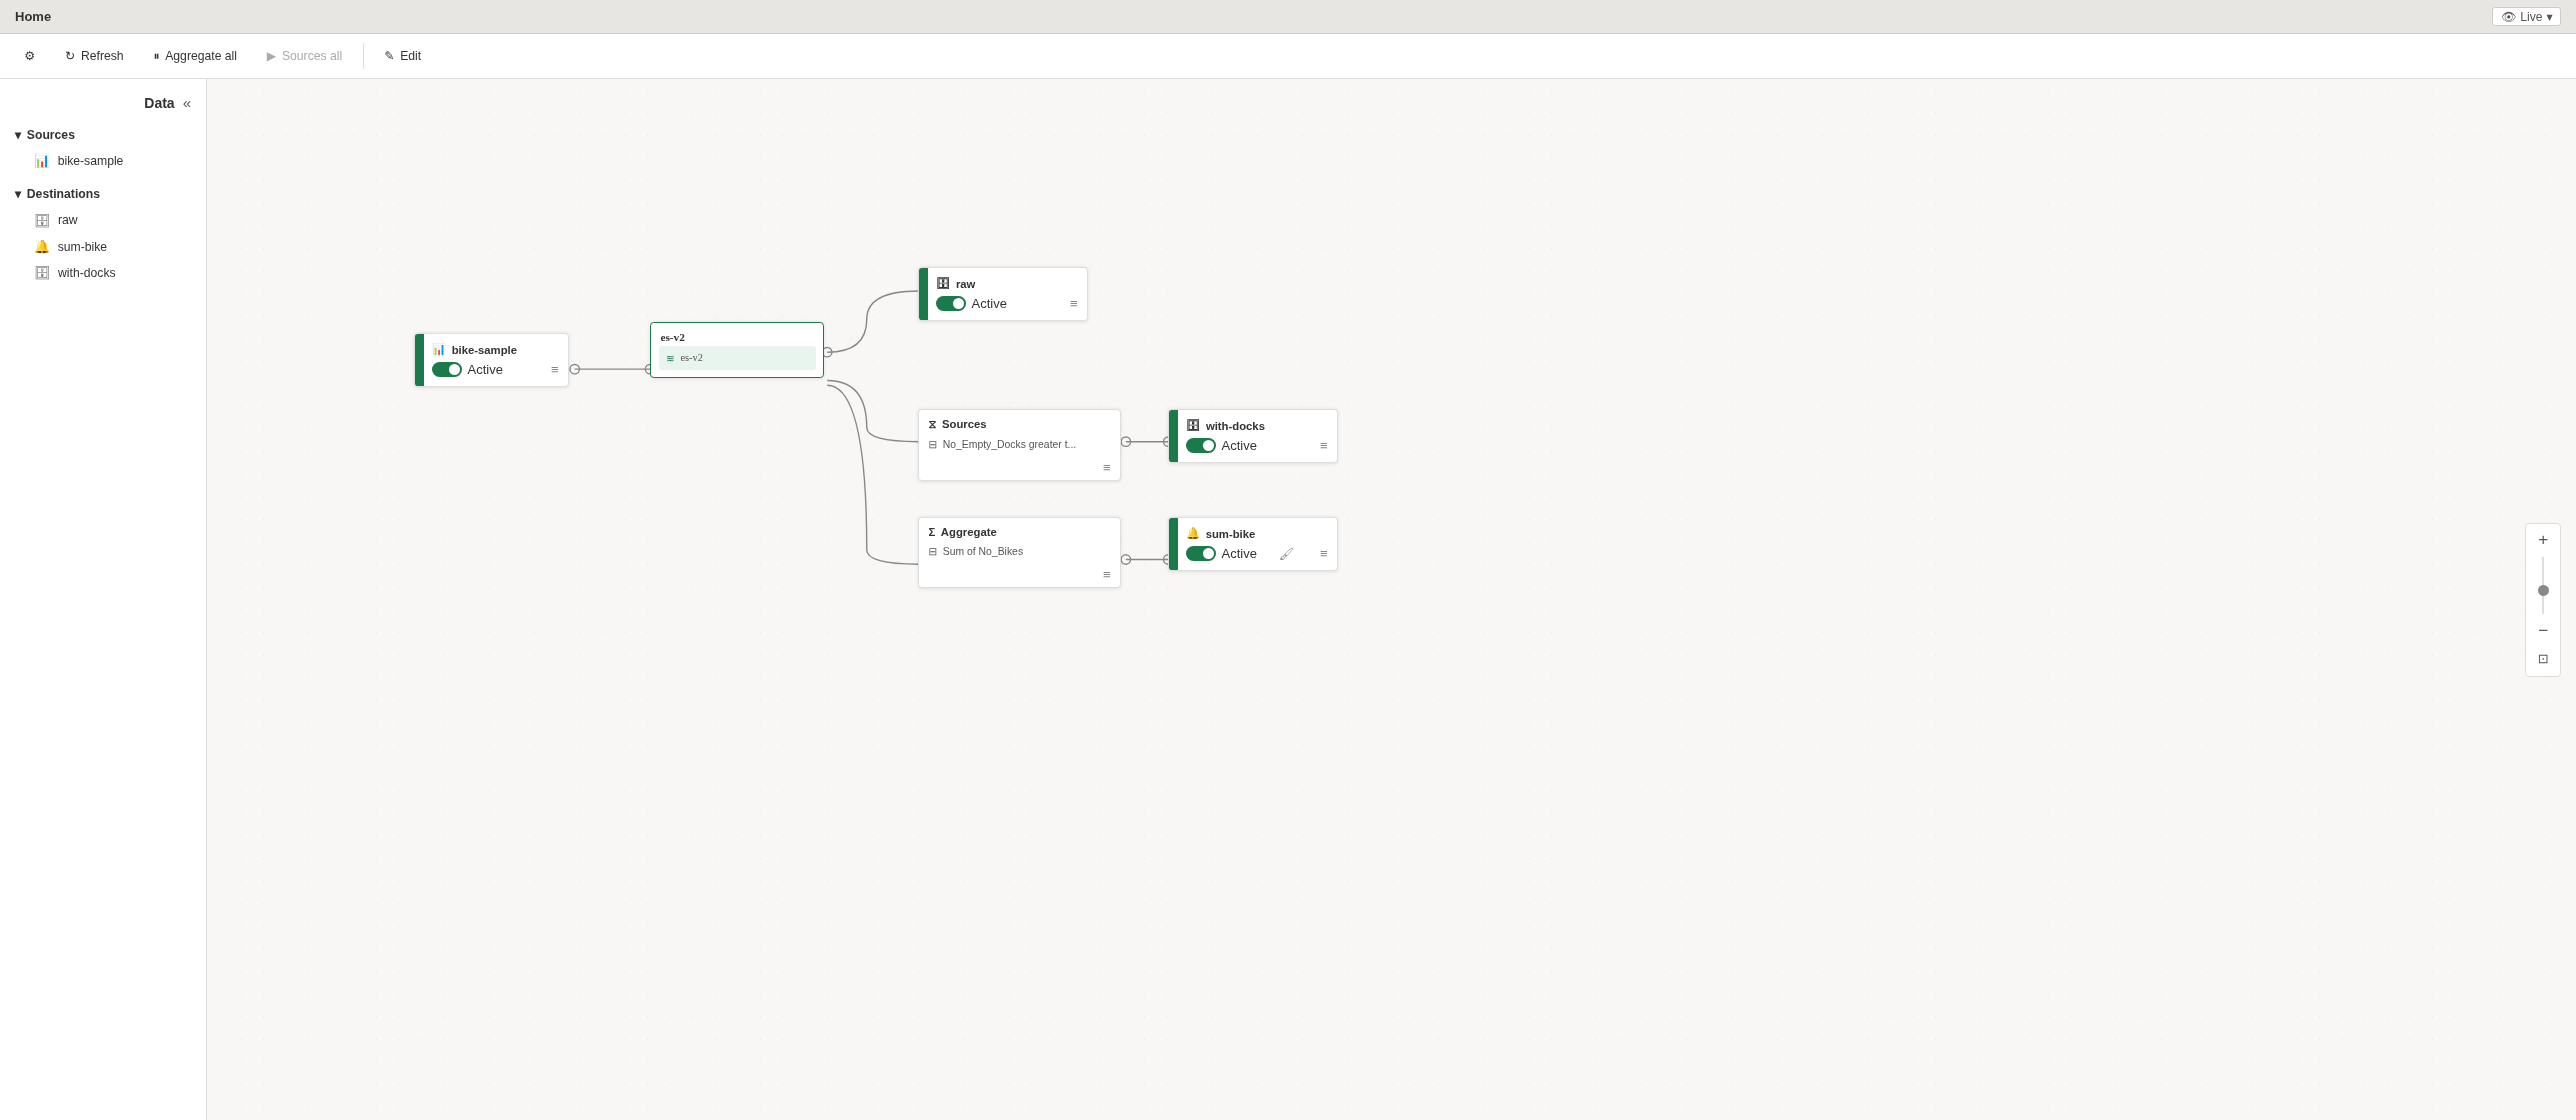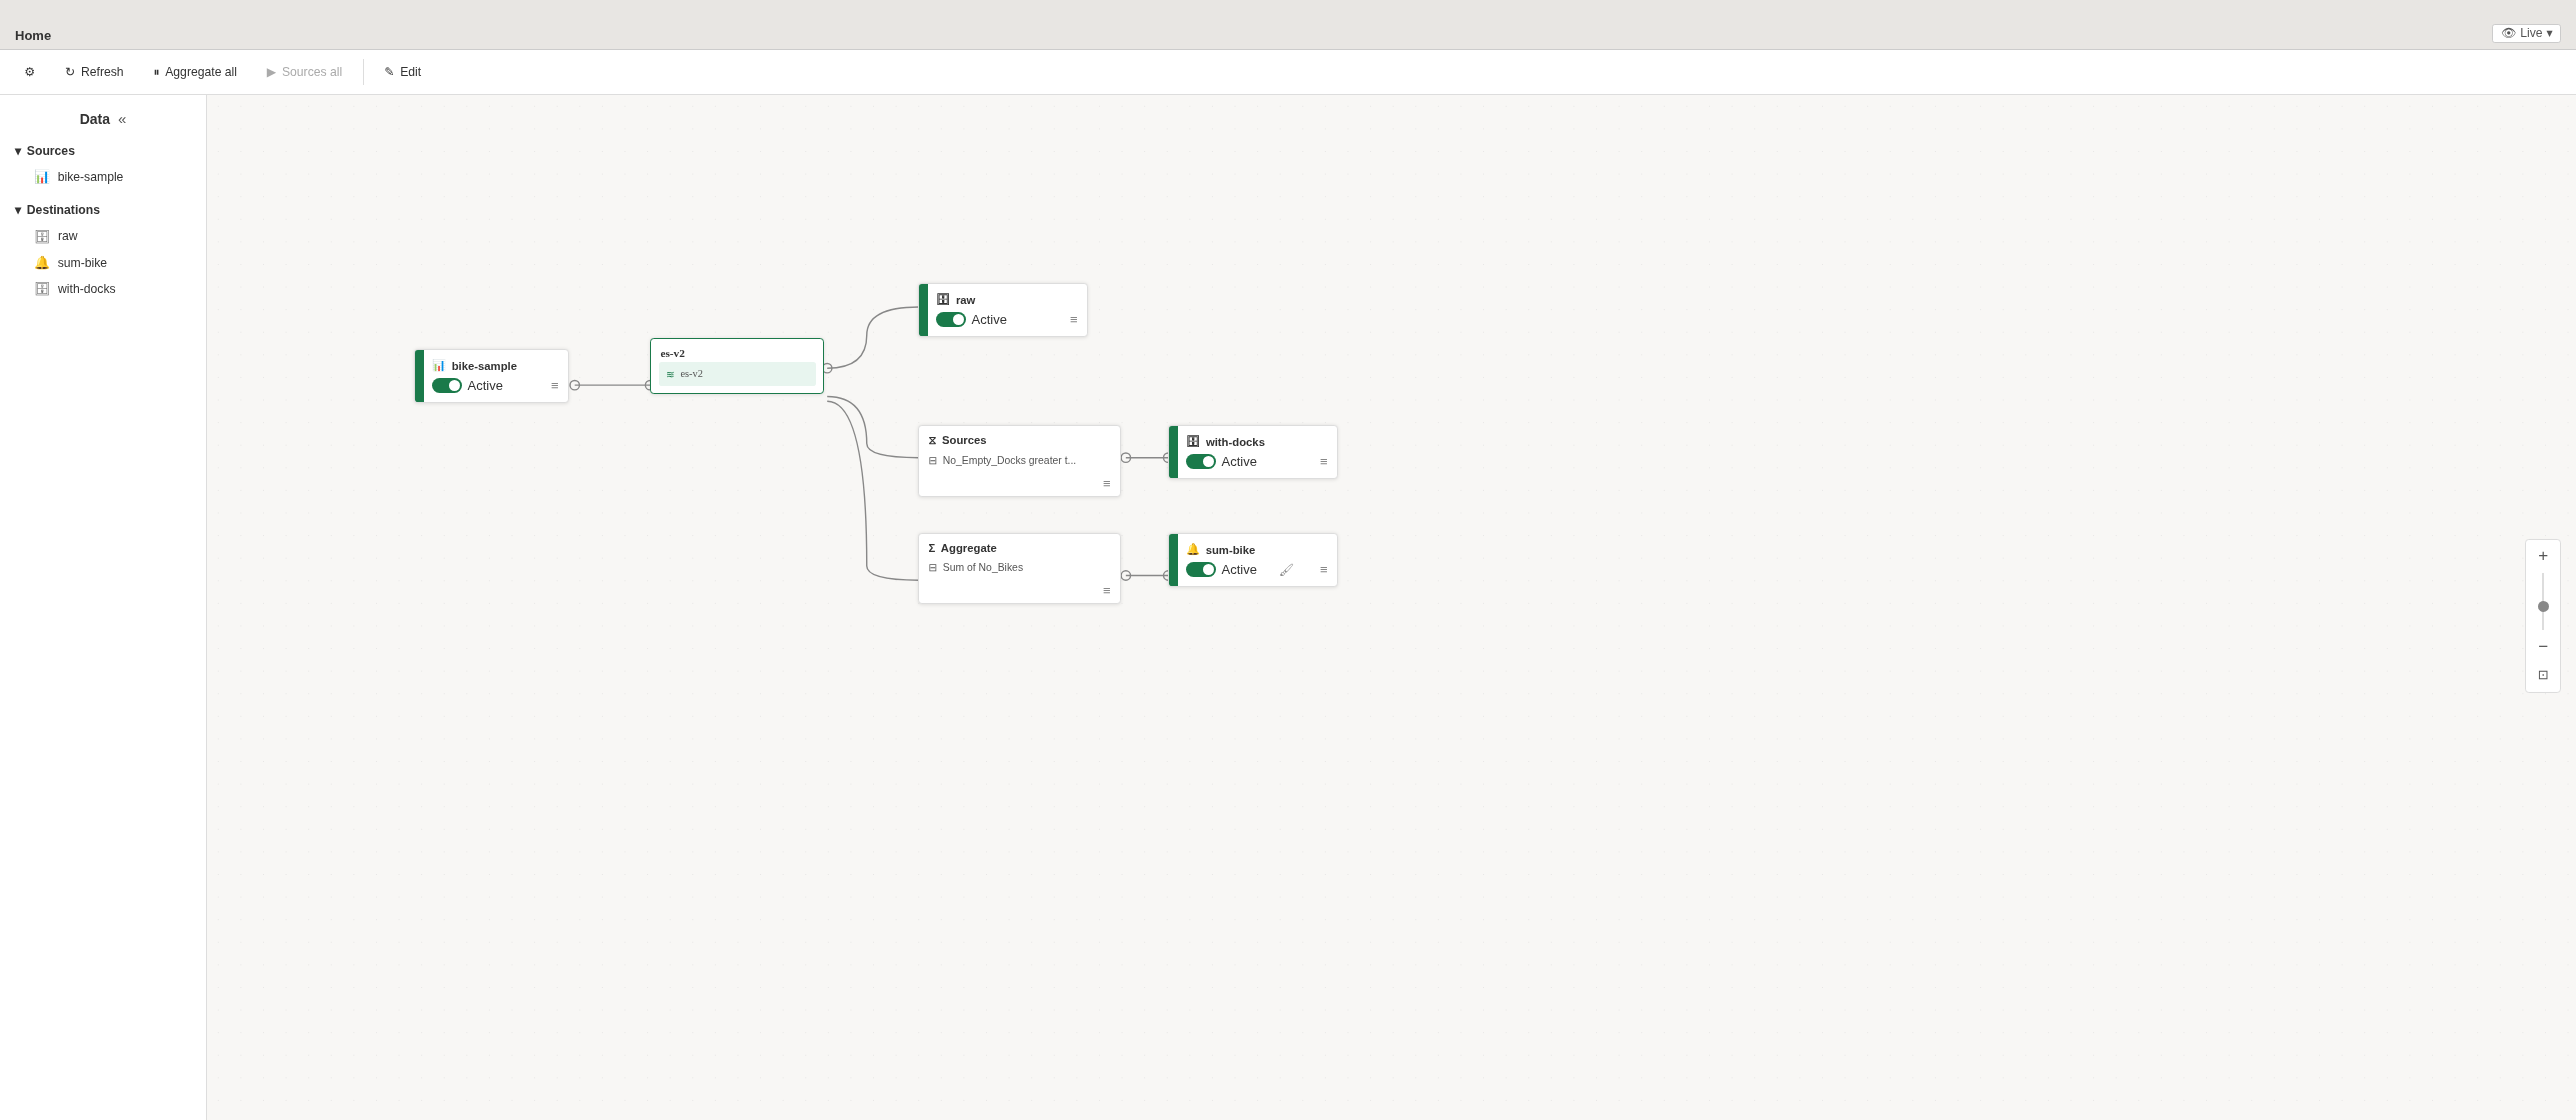--- a/index.html
+++ b/index.html
@@ -6,24 +6,24 @@
     body { font-family: 'Segoe UI', Arial, sans-serif; background: #f3f2f1; font-size: 12.2px; color: #333; height: 100vh; overflow: hidden; }
 
     
     .title-bar {
       background: #e8e6e3;
       padding: 5.7px 15px;
       font-size: 13px;
       font-weight: 600;
       color: #333;
       display: flex;
-      align-items: flex-end;
+      align-items: center;
       justify-content: space-between;
       border-bottom: 0.9px solid #ccc;
-      height: 50px;
+      height: 34px;
     }
     .title-bar .live-btn {
       display: flex; align-items: center; gap: 3.8px;
       font-size: 12.2px; color: #555; cursor: pointer;
       background: #fff; border: 0.9px solid #ccc; border-radius: 2.8px; padding: 1.9px 7.5px;
     }
 
     
     .toolbar {
       background: #fff;
@@ -51,21 +51,21 @@
     
     .sidebar {
       width: 207px;
       background: #fff;
       border-right: 0.9px solid #ddd;
       display: flex;
       flex-direction: column;
       overflow-y: auto;
     }
     .sidebar-header {
-      display: flex; align-items: center; justify-content: center;
+      display: flex; align-items: center; justify-content: flex-end;
       padding: 15px 15px 7.5px;
       gap: 8px;
     }
     .sidebar-title { font-size: 14px; font-weight: 600; }
     .sidebar-collapse { cursor: pointer; color: #555; font-size: 15px; }
 
     .sidebar-section { padding: 3.8px 0; }
     .sidebar-section-header {
       display: flex; align-items: center; gap: 5.7px;
       padding: 5.7px 15px; cursor: pointer; font-size: 12.2px; font-weight: 600;

